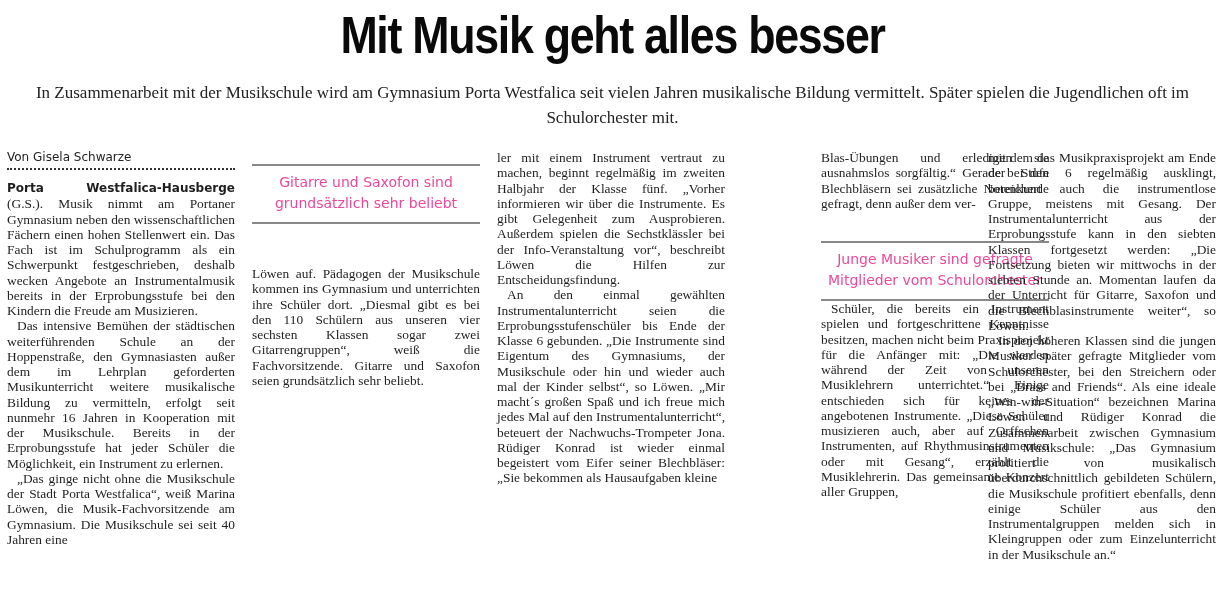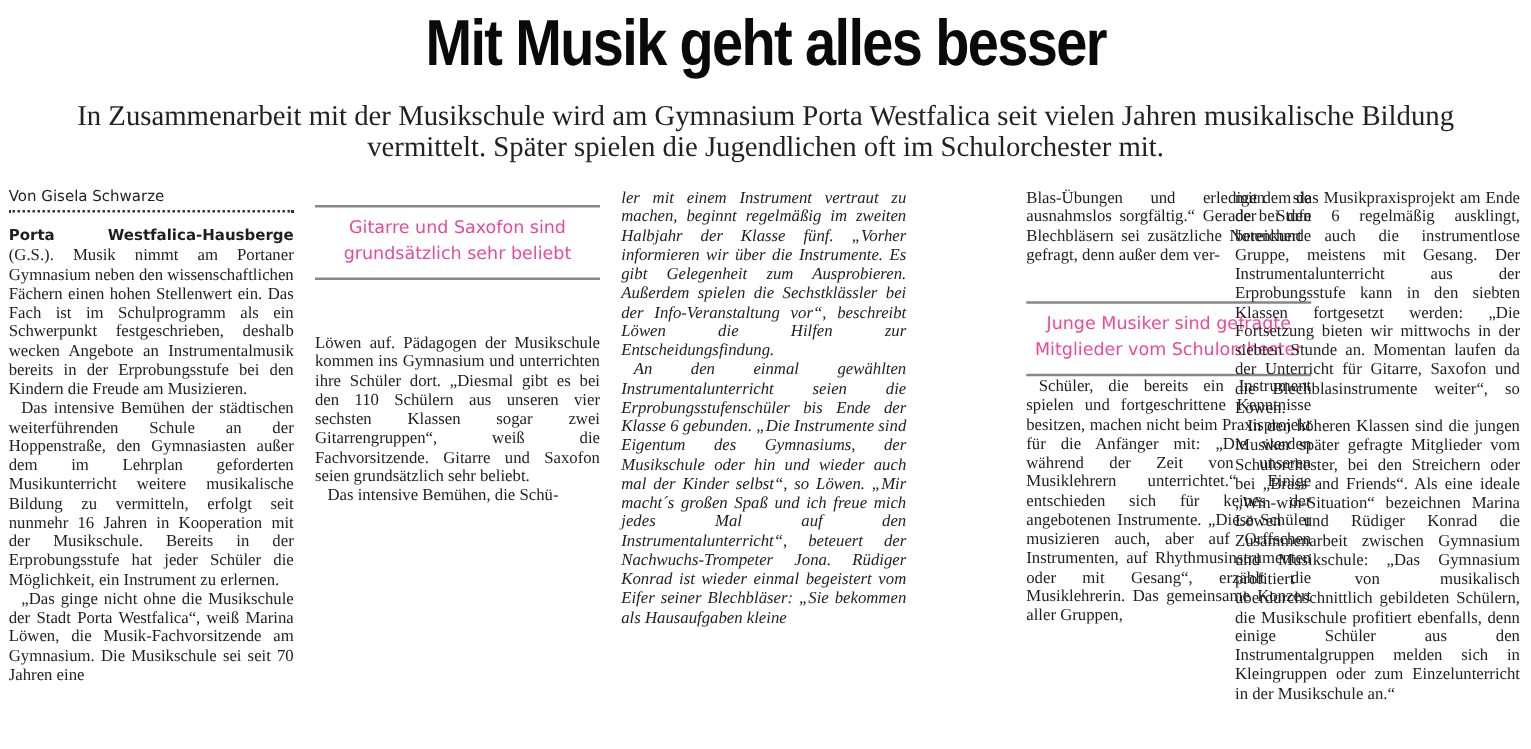--- a/index.html
+++ b/index.html
@@ -1,47 +1,46 @@
 <!DOCTYPE html>
 <html><head>
 <meta charset="utf-8">
 <style>
   html,body{margin:0;padding:0;background:#ffffff;}
   body{width:1225px;height:599px;overflow:hidden;position:relative;font-family:"DejaVu Serif",serif;color:#1a1a1a;}
   .headline{position:absolute;left:0;top:4px;width:1225px;text-align:center;font-family:"Liberation Sans",sans-serif;font-weight:bold;font-size:52px;letter-spacing:-1.5px;line-height:62px;color:#0a0a0a;transform:scaleX(0.86);transform-origin:center top;}
-  .subhead{position:absolute;left:30px;top:80px;width:1165px;text-align:center;font-family:"Liberation Serif",serif;font-size:23px;line-height:25px;color:#222;}
+  .subhead{position:absolute;left:30px;top:80px;width:1165px;text-align:center;font-family:"Liberation Serif",serif;font-size:17px;line-height:25px;color:#222;}
   .col{position:absolute;top:150px;width:228px;font-family:"Liberation Serif",serif;font-size:13.4px;line-height:15.25px;text-align:justify;hyphens:manual;color:#1e1e1e;}
   .col p{margin:0;}
   .col p.ind{text-indent:10px;}
   .byline{font-family:"DejaVu Sans",sans-serif;font-size:12px;line-height:15px;padding-bottom:3px;border-bottom:2px dotted #333;margin-bottom:10px !important;color:#222;}
   .dateline{font-family:"DejaVu Sans",sans-serif;font-weight:bold;font-size:12px;}
   .subhl{font-family:"DejaVu Sans",sans-serif;font-size:14px;line-height:21px;color:#ec4899;text-align:center;border-top:2px solid #888;border-bottom:2px solid #888;padding:6px 0 8px 0;}
   .gap-after{margin-bottom:24px;}
 </style>
 </head>
 <body>
 
 <div>
   <h1 class="headline" style="margin:0;">Mit Musik geht alles besser</h1>
   <div class="subhead">In Zusammenarbeit mit der Musikschule wird am Gymnasium Porta Westfalica seit vielen Jahren musikalische Bildung vermittelt. Später spielen die Jugendlichen oft im Schulorchester mit.</div>
 
   <div class="col" style="left:7px;">
     <p class="byline">Von Gisela Schwarze</p>
     <p><span class="dateline">Porta Westfalica-Hausberge</span><span> (G.S.).</span> <span>Musik nimmt am Portaner Gymnasium neben den wissenschaftlichen Fächern einen hohen Stellenwert ein. Das Fach ist im Schulprogramm als ein Schwerpunkt festgeschrieben, deshalb wecken Angebote an Instrumentalmusik bereits in der Erprobungsstufe bei den Kindern die Freude am Musizieren.</span></p>
     <p class="ind">Das intensive Bemühen der städtischen weiterführenden Schule an der Hoppenstraße, den Gymnasiasten außer dem im Lehrplan geforderten Musikunterricht weitere musikalische Bildung zu vermitteln, erfolgt seit nunmehr 16 Jahren in Kooperation mit der Musikschule. Bereits in der Erprobungsstufe hat jeder Schüler die Möglichkeit, ein Instrument zu erlernen.</p>
-    <p class="ind">„Das ginge nicht ohne die Musikschule der Stadt Porta Westfalica“, weiß Marina Löwen, die Musik-Fachvorsitzende am Gymnasium. Die Musikschule sei seit 70 Jahren eine</p>
+    <p class="ind">„Das ginge nicht ohne die Musikschule der Stadt Porta Westfalica“, weiß Marina Löwen, die Musik-Fachvorsitzende am Gymnasium. Die Musikschule sei seit 40 Jahren eine</p>
   </div>
 
   <div class="col" style="left:252px;">
     <p class="subhl gap-after" style="margin-top:14px;">Gitarre und Saxofon sind grundsätzlich sehr beliebt</p>
     <p style="margin-top:42px;">Löwen auf. Pädagogen der Musikschule kommen ins Gymnasium und unterrichten ihre Schüler dort. „Diesmal gibt es bei den 110 Schülern aus unseren vier sechsten Klassen sogar zwei Gitarrengruppen“, weiß die Fachvorsitzende. Gitarre und Saxofon seien grundsätzlich sehr beliebt.</p>
-    <p class="ind">Das intensive Bemühen, die Schü-</p>
   </div>
 
-  <div class="col" style="left:497px;font-style:italic;">
+  <div class="col" style="left:497px;">
     <p>ler mit einem Instrument vertraut zu machen, beginnt regelmäßig im zweiten Halbjahr der Klasse fünf. „Vorher informieren wir über die Instrumente. Es gibt Gelegenheit zum Ausprobieren. Außerdem spielen die Sechstklässler bei der Info-Veranstaltung vor“, beschreibt Löwen die Hilfen zur Entscheidungsfindung.</p>
     <p class="ind">An den einmal gewählten Instrumentalunterricht seien die Erprobungsstufenschüler bis Ende der Klasse 6 gebunden. „Die Instrumente sind Eigentum des Gymnasiums, der Musikschule oder hin und wieder auch mal der Kinder selbst“, so Löwen. „Mir macht´s großen Spaß und ich freue mich jedes Mal auf den Instrumentalunterricht“, beteuert der Nachwuchs-Trompeter Jona. Rüdiger Konrad ist wieder einmal begeistert vom Eifer seiner Blechbläser: „Sie bekommen als Hausaufgaben kleine</p>
   </div>
 
   <div class="col" style="left:781px;margin-left:40px;">
     <p>Blas-Übungen und erledigen sie ausnahmslos sorgfältig.“ Gerade bei den Blechbläsern sei zusätzliche Notenkunde gefragt, denn außer dem ver-</p>
     <p class="subhl" style="margin-top:30px;">Junge Musiker sind gefragte Mitglieder vom Schulorchester</p>
     <p class="ind">Schüler, die bereits ein Instrument spielen und fortgeschrittene Kenntnisse besitzen, machen nicht beim Praxisprojekt für die Anfänger mit: „Die werden während der Zeit von unseren Musiklehrern unterrichtet.“ Einige entschieden sich für keines der angebotenen Instrumente. „Diese Schüler musizieren auch, aber auf Orffschen Instrumenten, auf Rhythmusinstrumenten oder mit Gesang“, erzählt die Musiklehrerin. Das gemeinsame Konzert aller Gruppen,</p>
   </div>
 

